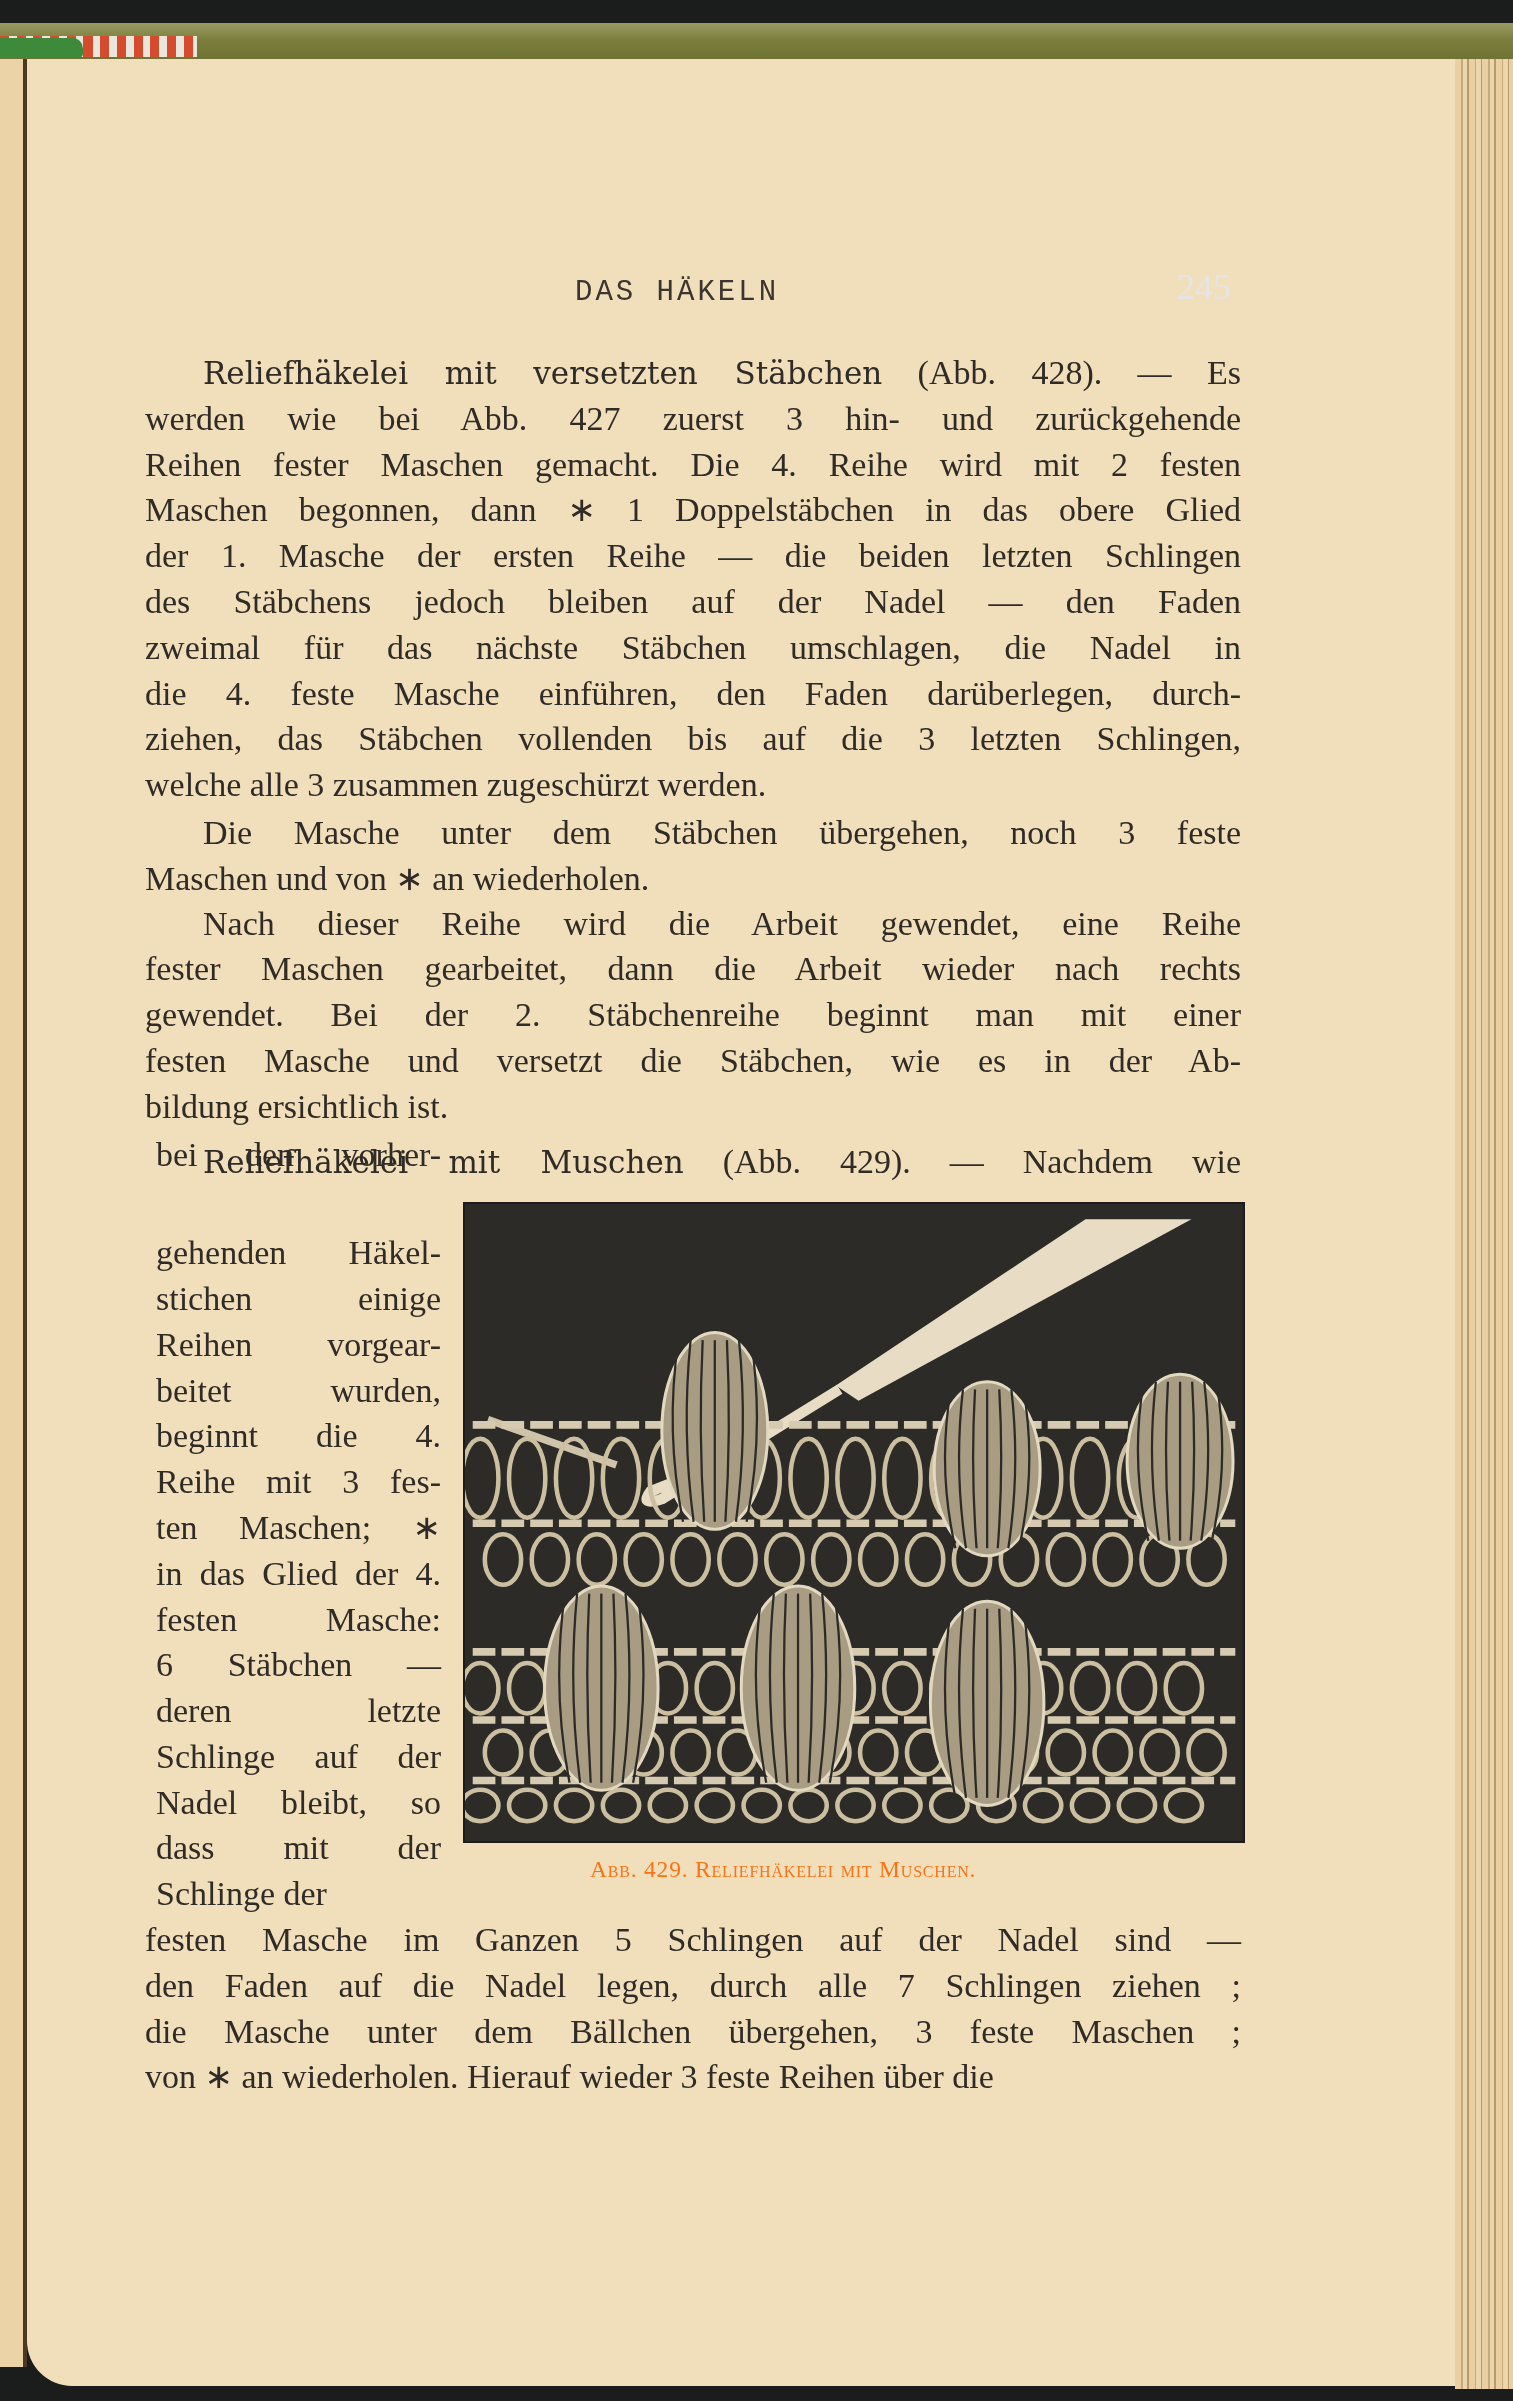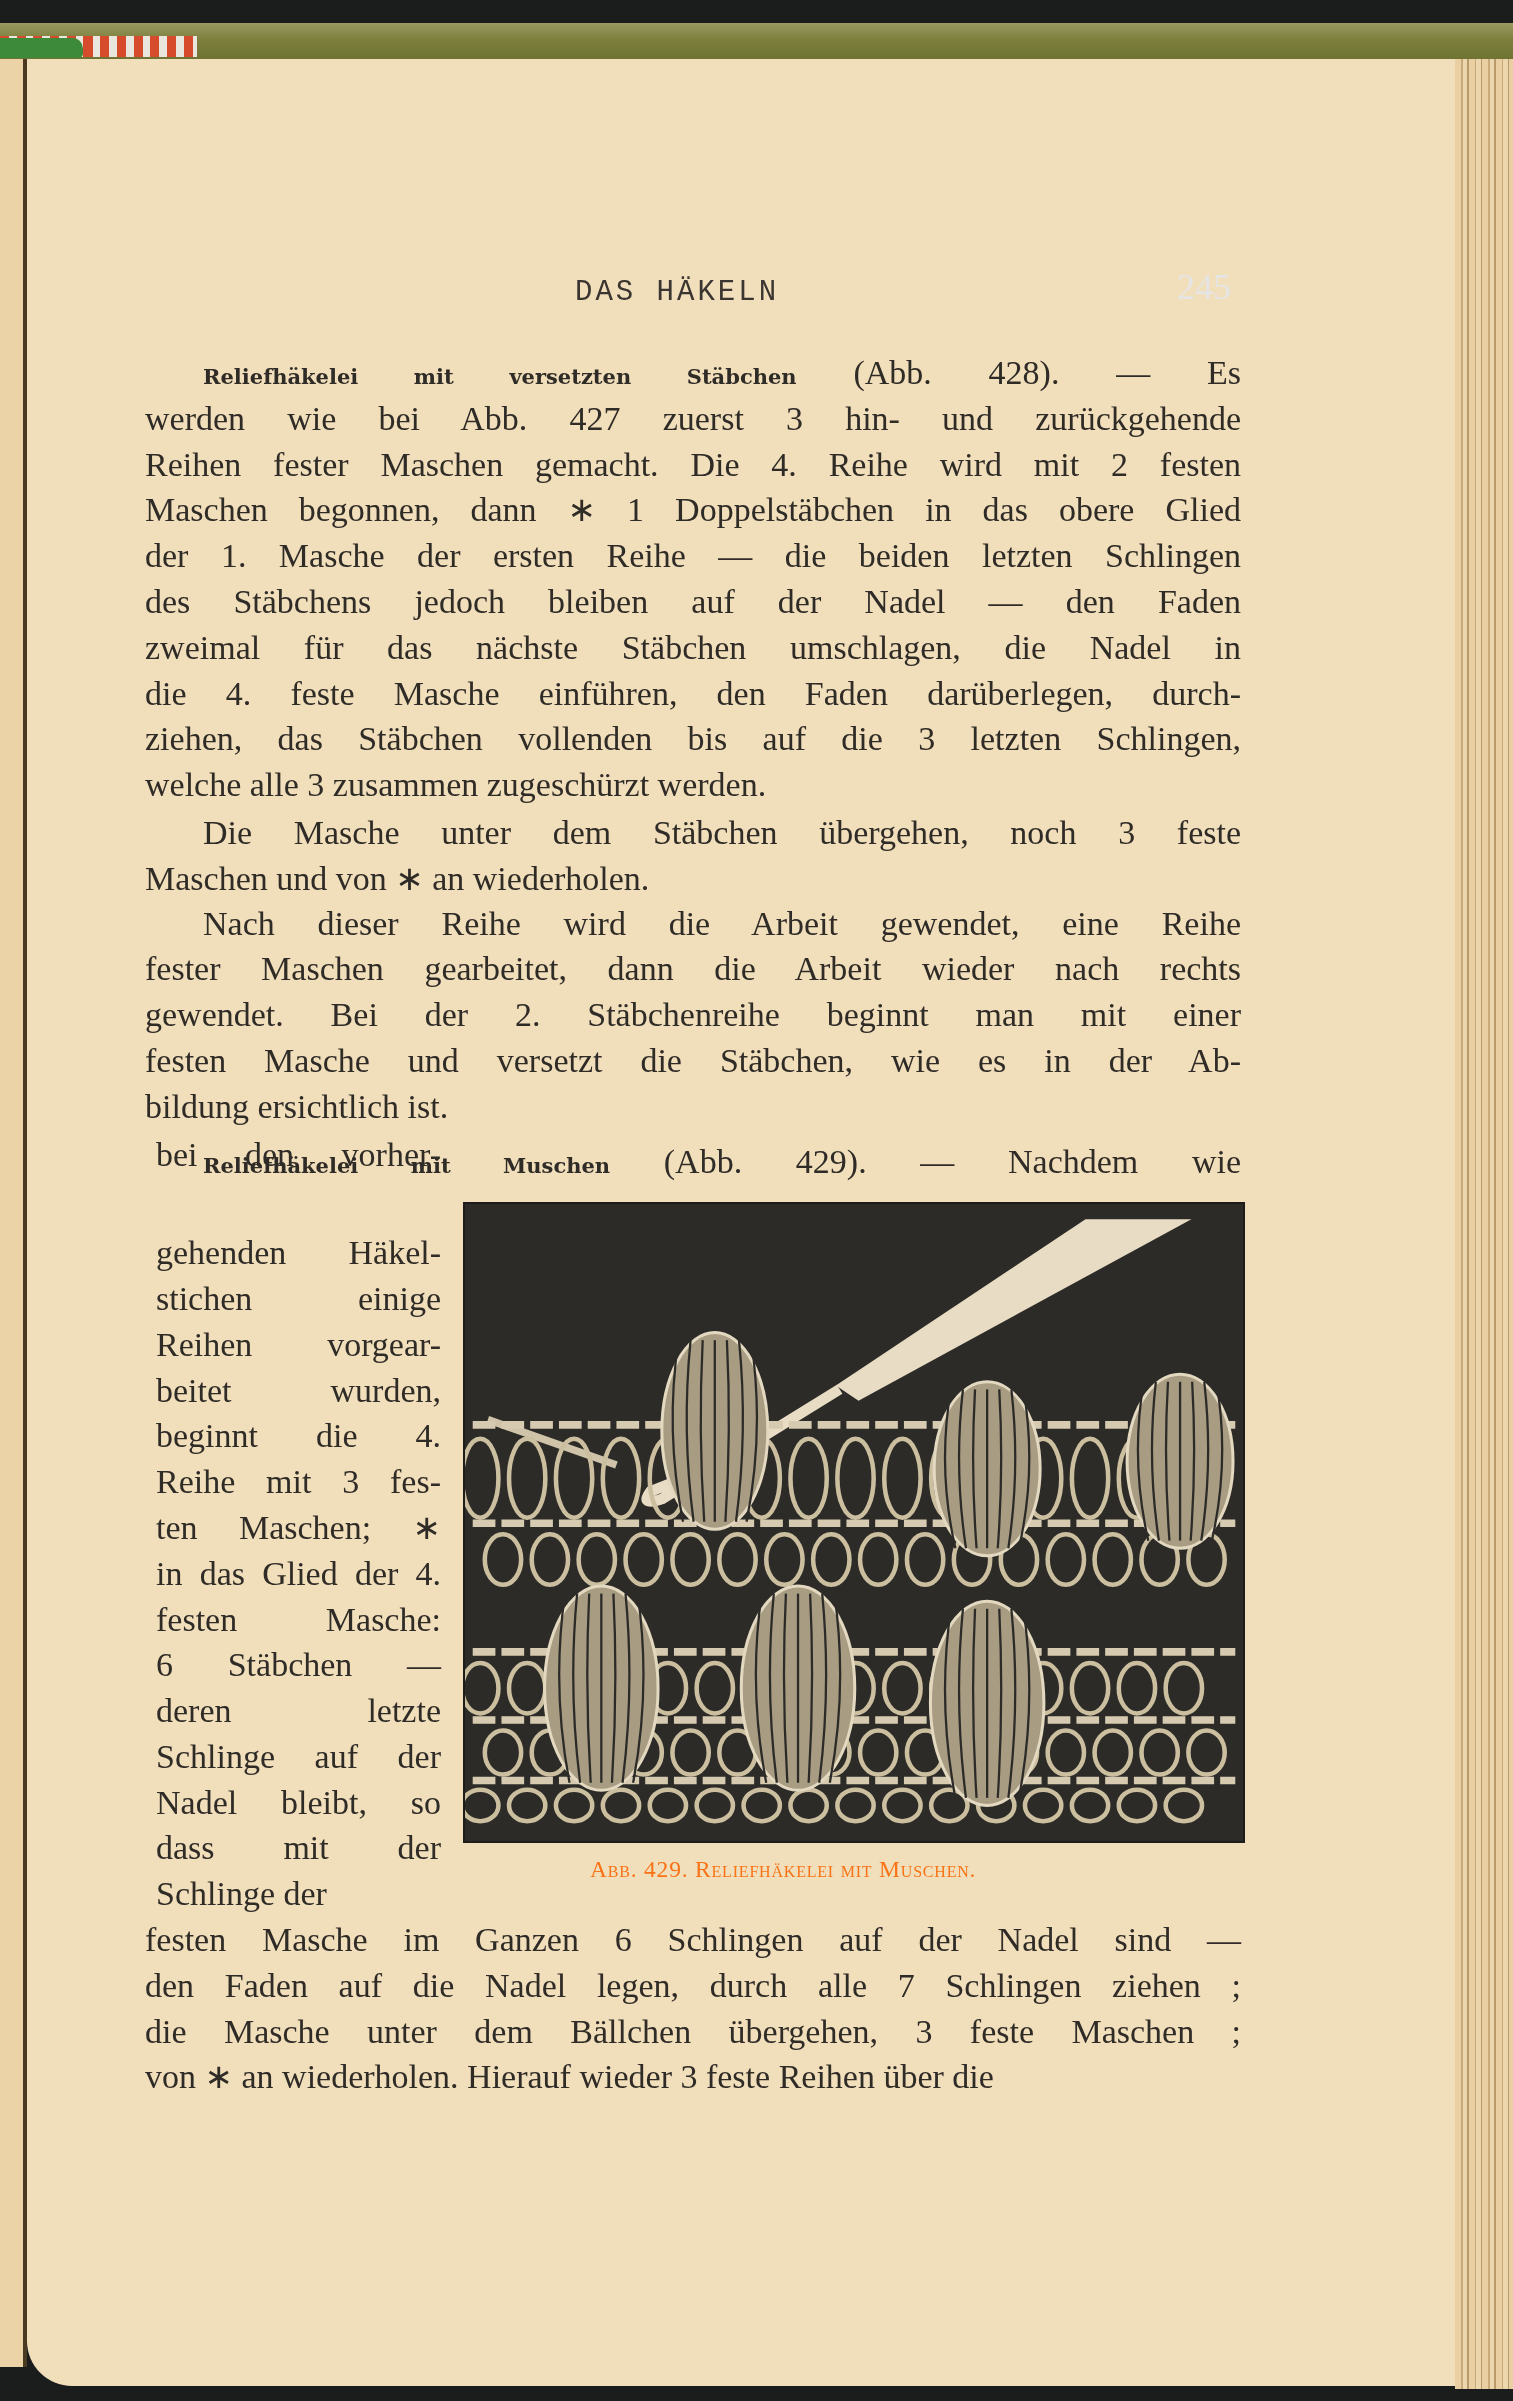--- a/index.html
+++ b/index.html
@@ -44,21 +44,21 @@
   }
   .line {
     position:absolute; left:145px; width:1096px; font-size:34px; line-height:45px;
     color:#2f2b27; white-space:nowrap;
     font-family:"Liberation Serif", serif;
     text-align:justify; text-align-last:justify;
   }
   .line.last { text-align-last:left; }
   .line.indent { left:203px; width:1038px; }
   .line.narrow { left:156px; width:285px; }
-  .bold { font-weight:bold; font-family:"DejaVu Serif", serif; font-size:21px; }
+  .bold { font-weight:normal; font-family:"DejaVu Serif", serif; font-size:31px; }
   #figure {
     position:absolute; left:463px; top:1202px; width:778px; height:637px;
     background:#2c2b28; border:2.3px solid #1d1c1a;
     overflow:hidden;
   }
   #caption {
     position:absolute; left:590px; top:1856px; font-size:23.5px; color:#f97316;
     font-family:"Liberation Serif", serif; font-variant:small-caps; letter-spacing:0.8px;
   }
 </style>
@@ -267,18 +267,18 @@
         <path d="M706,535 Q712,660 704,785" stroke="#2c2b28" stroke-width="3" fill="none"></path>
         <path d="M722,535 Q734,660 718,785" stroke="#2c2b28" stroke-width="3" fill="none"></path>
         <path d="M738,535 Q756,660 732,785" stroke="#2c2b28" stroke-width="3" fill="none"></path>
       </g>
   </svg>
 </div>
 
 <div id="caption">Abb. 429. Reliefhäkelei mit Muschen.</div>
 
 <div id="s2-lines">
-    <div class="line " style="top: 1917px;">festen Masche im Ganzen 6 Schlingen auf der Nadel sind —</div>
+    <div class="line " style="top: 1917px;">festen Masche im Ganzen 5 Schlingen auf der Nadel sind —</div>
     <div class="line " style="top: 1963px;">den Faden auf die Nadel legen, durch alle 7 Schlingen ziehen ;</div>
     <div class="line " style="top: 2009px;">die Masche unter dem Bällchen übergehen, 3 feste Maschen ;</div>
     <div class="line  last" style="top: 2054px;">von ∗ an wiederholen.  Hierauf wieder 3 feste Reihen über die</div>
   </div>
 
 
 </body></html>

